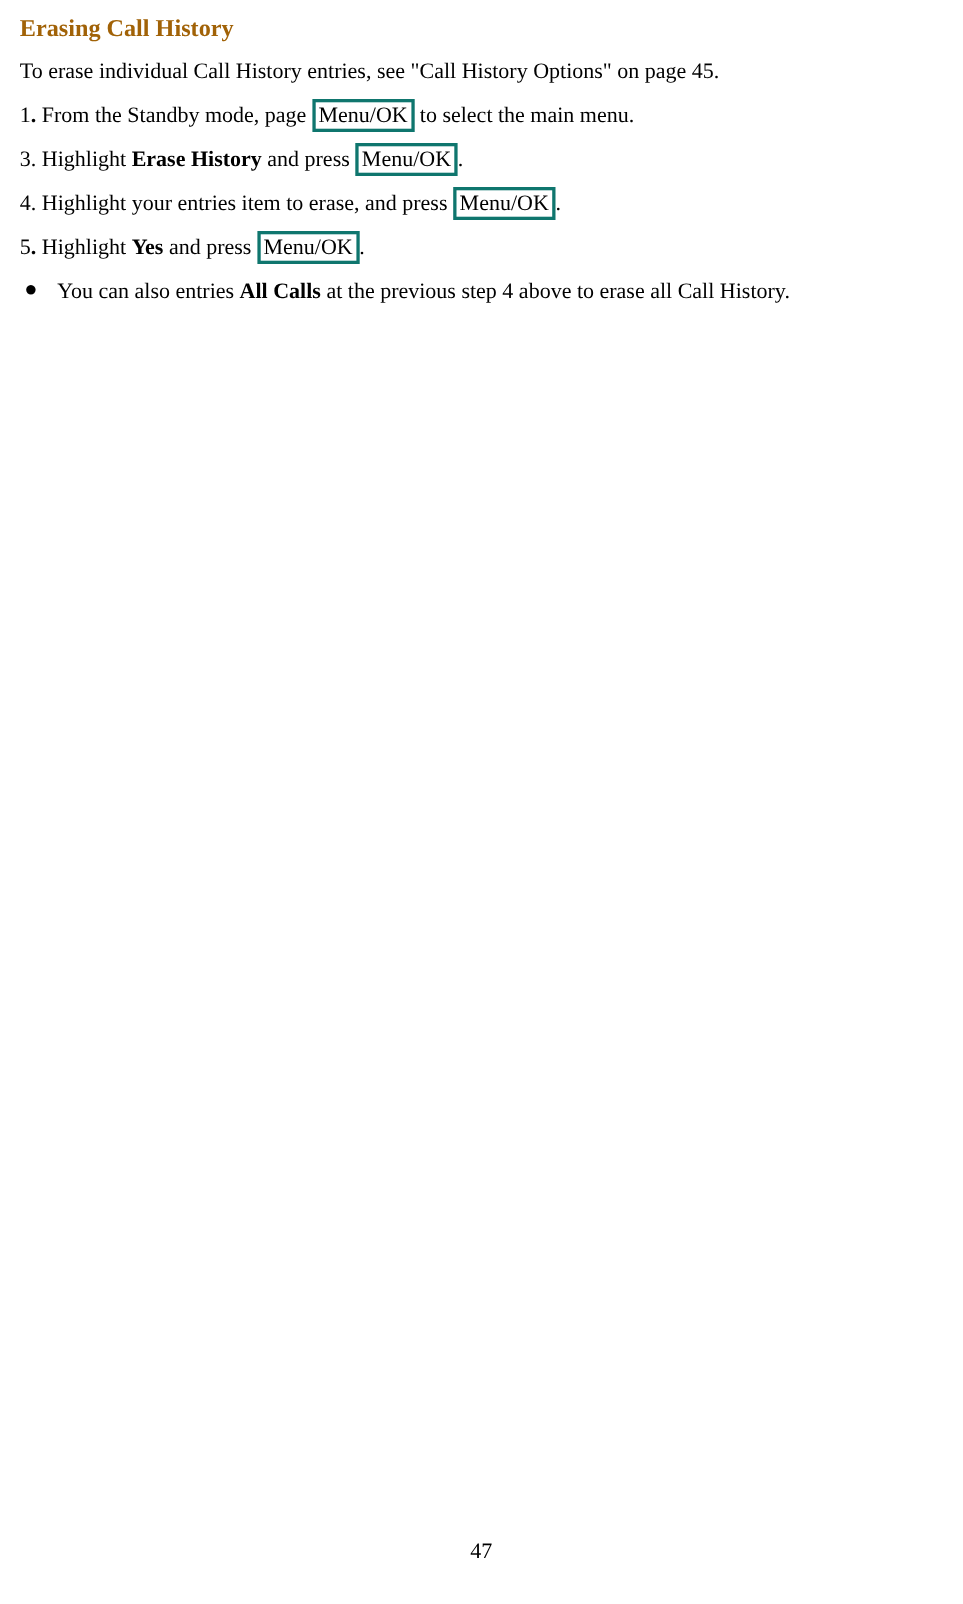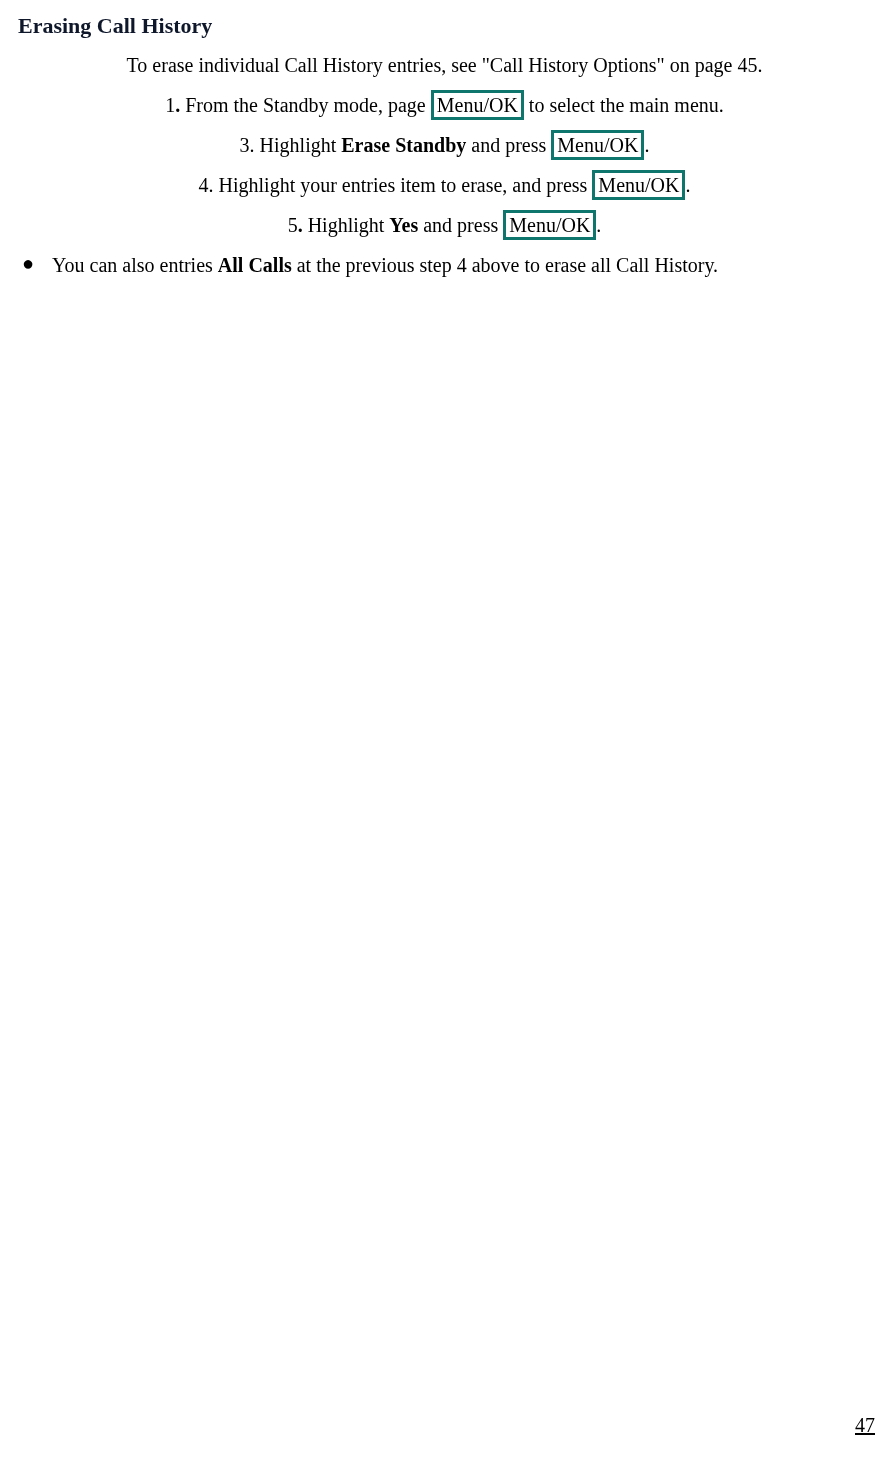--- a/index.html
+++ b/index.html
@@ -11,28 +11,27 @@
       width: 875px;
       height: 1458px;
       position: relative;
       background: white;
       color: black;
     }
     .content {
       padding: 8px 4px 0 18px;
     }
     .heading {
-      color: #0f172a;
+      color: #a16207;
       font-weight: bold;
       font-size: 22px;
       margin: 0 0 6px 0;
     }
     .para {
       margin: 0 0 8px 0;
-      text-align: center;
     }
     .button-key {
       border: 3px solid #0f766e;
       padding: 0 3px;
       display: inline-block;
       line-height: 1.2;
     }
     .bold {
       font-weight: bold;
     }
@@ -42,44 +41,43 @@
       margin: 0 0 8px 0;
     }
     .bullet {
       font-size: 20px;
       margin-right: 18px;
       margin-left: 4px;
       line-height: 1.4;
     }
     .page-number {
       position: absolute;
-      bottom: 17px;
+      bottom: 32px;
       left: 0;
       right: 0;
-      text-align: right;
+      text-align: center;
       font-size: 20px;
-      text-decoration: underline;
     }
   </style>
 </head>
 <body>
 
 <div class="content">
   <div class="heading">Erasing Call History</div>
 
   <div class="para">To erase individual Call History entries, see "Call History Options" on page 45.</div>
 
 
   <div class="para">
     <span>1</span><span class="bold">.</span><span> From the Standby mode, page </span><span class="button-key">Menu/OK</span><span> to select the main menu.</span>
   </div>
 
 
   <div class="para">
-    <span>3</span><span>. Highlight </span><span class="bold">Erase Standby</span><span> and press </span><span class="button-key">Menu/OK</span><span>.</span>
+    <span>3</span><span>. Highlight </span><span class="bold">Erase History</span><span> and press </span><span class="button-key">Menu/OK</span><span>.</span>
   </div>
 
   <div class="para">
     <span>4</span><span>. Highlight your entries item to erase, and press </span><span class="button-key">Menu/OK</span><span>.</span>
   </div>
 
   <div class="para">
     <span>5</span><span class="bold">.</span><span> Highlight </span><span class="bold">Yes</span><span> and press </span><span class="button-key">Menu/OK</span><span>.</span>
   </div>
 

